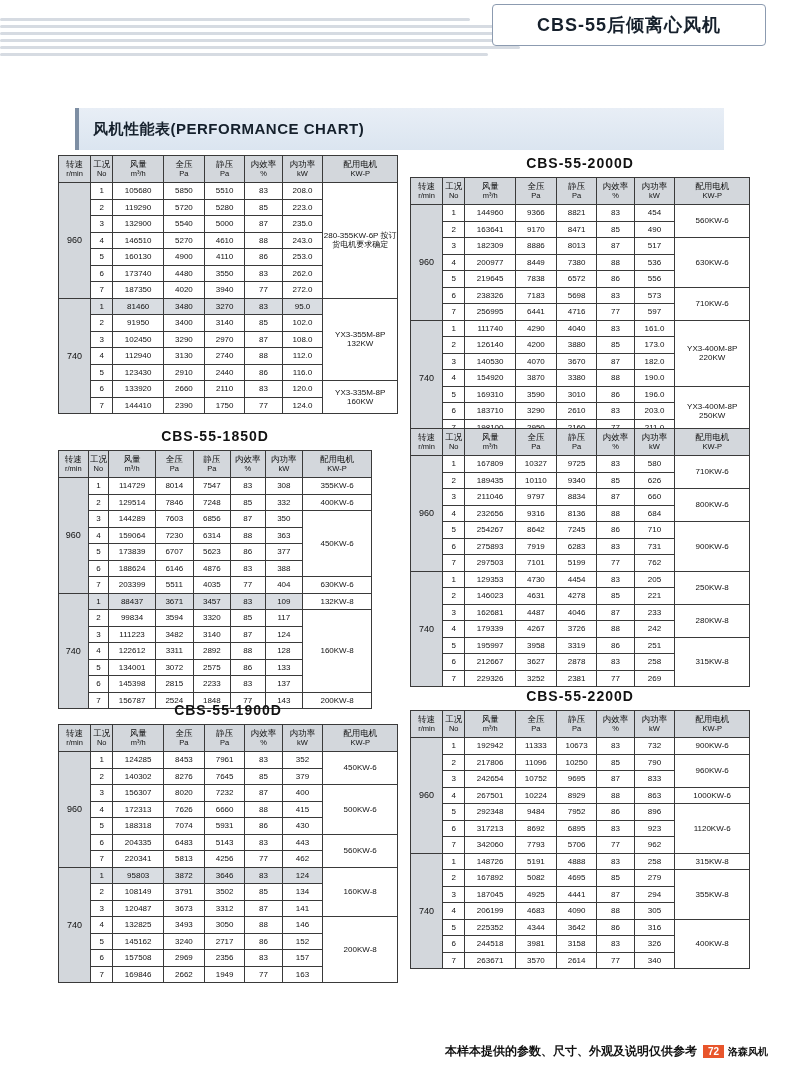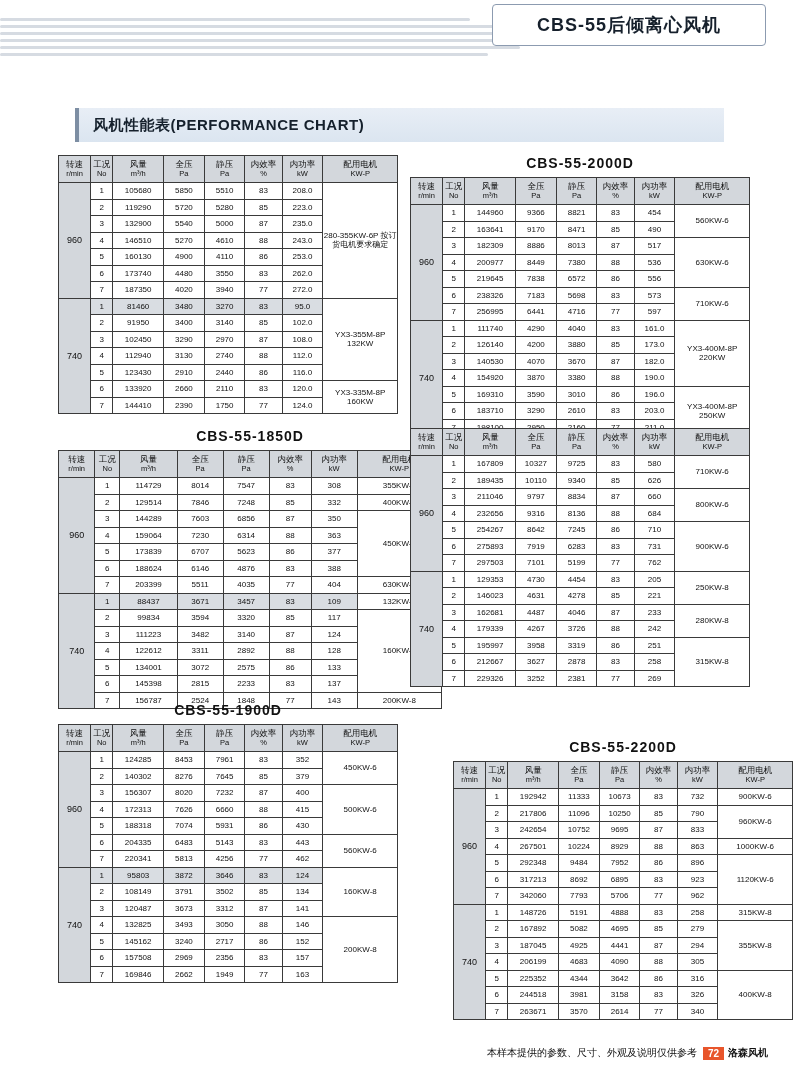--- a/index.html
+++ b/index.html
@@ -17,21 +17,21 @@
   .swoosh i:nth-child(3){top:14px;width:530px;}
   .swoosh i:nth-child(4){top:21px;width:545px;}
   .swoosh i:nth-child(5){top:28px;width:520px;}
   .swoosh i:nth-child(6){top:35px;width:488px;}
   .title-box{position:absolute;right:28px;top:4px;width:272px;height:40px;
     border:1px solid #8c9bb0;border-radius:4px;background:#fff;
     display:flex;align-items:center;justify-content:center;}
   .title-box span{font-size:18px;font-weight:bold;letter-spacing:1px;color:#16202c;}
 
   
-  .section{position:absolute;left:75px;top:108px;width:645px;height:34px;
+  .section{position:absolute;left:75px;top:108px;width:645px;height:42px;
     background:linear-gradient(to bottom,#e8eef6,#dbe5f0);
     border-left:4px solid #7d8ea3;display:flex;align-items:center;}
   .section span{font-size:15px;font-weight:bold;color:#15202c;padding-left:14px;letter-spacing:.5px;}
 
   
   .tbl-wrap{position:absolute;}
   .tbl-title{text-align:center;font-size:14px;font-weight:bold;letter-spacing:1px;margin-bottom:6px;color:#111;}
   table{border-collapse:collapse;width:100%;table-layout:fixed;}
   table, td, th{border:1px solid #3a3a3a;}
   th,td{font-size:8px;text-align:center;vertical-align:middle;padding:0;height:15.5px;line-height:1.15;color:#111;}
@@ -45,21 +45,21 @@
   .col-no{width:6.5%;}
   .col-q{width:15%;}
   .col-tp{width:12%;}
   .col-sp{width:12%;}
   .col-eff{width:11%;}
   .col-kw{width:12%;}
   .col-motor{width:22%;}
 
   
   .footer{position:absolute;right:26px;bottom:18px;display:flex;align-items:center;}
-  .footer .note{font-size:10px;font-weight:normal;color:#111;margin-right:6px;}
+  .footer .note{font-size:12px;font-weight:bold;color:#111;margin-right:6px;}
   .footer .pg{background:#e8552b;color:#fff;font-size:10px;font-weight:bold;padding:1px 5px;margin-right:4px;}
   .footer .brand{font-size:10px;font-weight:bold;color:#111;}
 </style>
 </head>
 <body>
 
 <div class="header">
   <div class="swoosh">
     <i></i>
       <i></i>
@@ -412,21 +412,21 @@
             <td>7</td>
             <td>198100</td>
             <td>2950</td>
             <td>2160</td>
             <td>77</td>
             <td>211.0</td>
           </tr>
         </tbody>
       </table>
     </div>
-    <div class="tbl-wrap" style="left: 58px; top: 428px; width: 384px;">
+    <div class="tbl-wrap" style="left: 58px; top: 428px; width: 314px;">
       <div class="tbl-title">CBS-55-1850D</div>
       <table>
         <colgroup>
           <col class="col-rpm">
           <col class="col-no">
           <col class="col-q">
           <col class="col-tp">
           <col class="col-sp">
           <col class="col-eff">
           <col class="col-kw">
@@ -930,21 +930,21 @@
             <td>7</td>
             <td>169846</td>
             <td>2662</td>
             <td>1949</td>
             <td>77</td>
             <td>163</td>
           </tr>
         </tbody>
       </table>
     </div>
-    <div class="tbl-wrap" style="left: 410px; top: 739px; width: 340px; margin-left: 43px;">
+    <div class="tbl-wrap" style="left: 410px; top: 688px; width: 340px;">
       <div class="tbl-title">CBS-55-2200D</div>
       <table>
         <colgroup>
           <col class="col-rpm">
           <col class="col-no">
           <col class="col-q">
           <col class="col-tp">
           <col class="col-sp">
           <col class="col-eff">
           <col class="col-kw">

